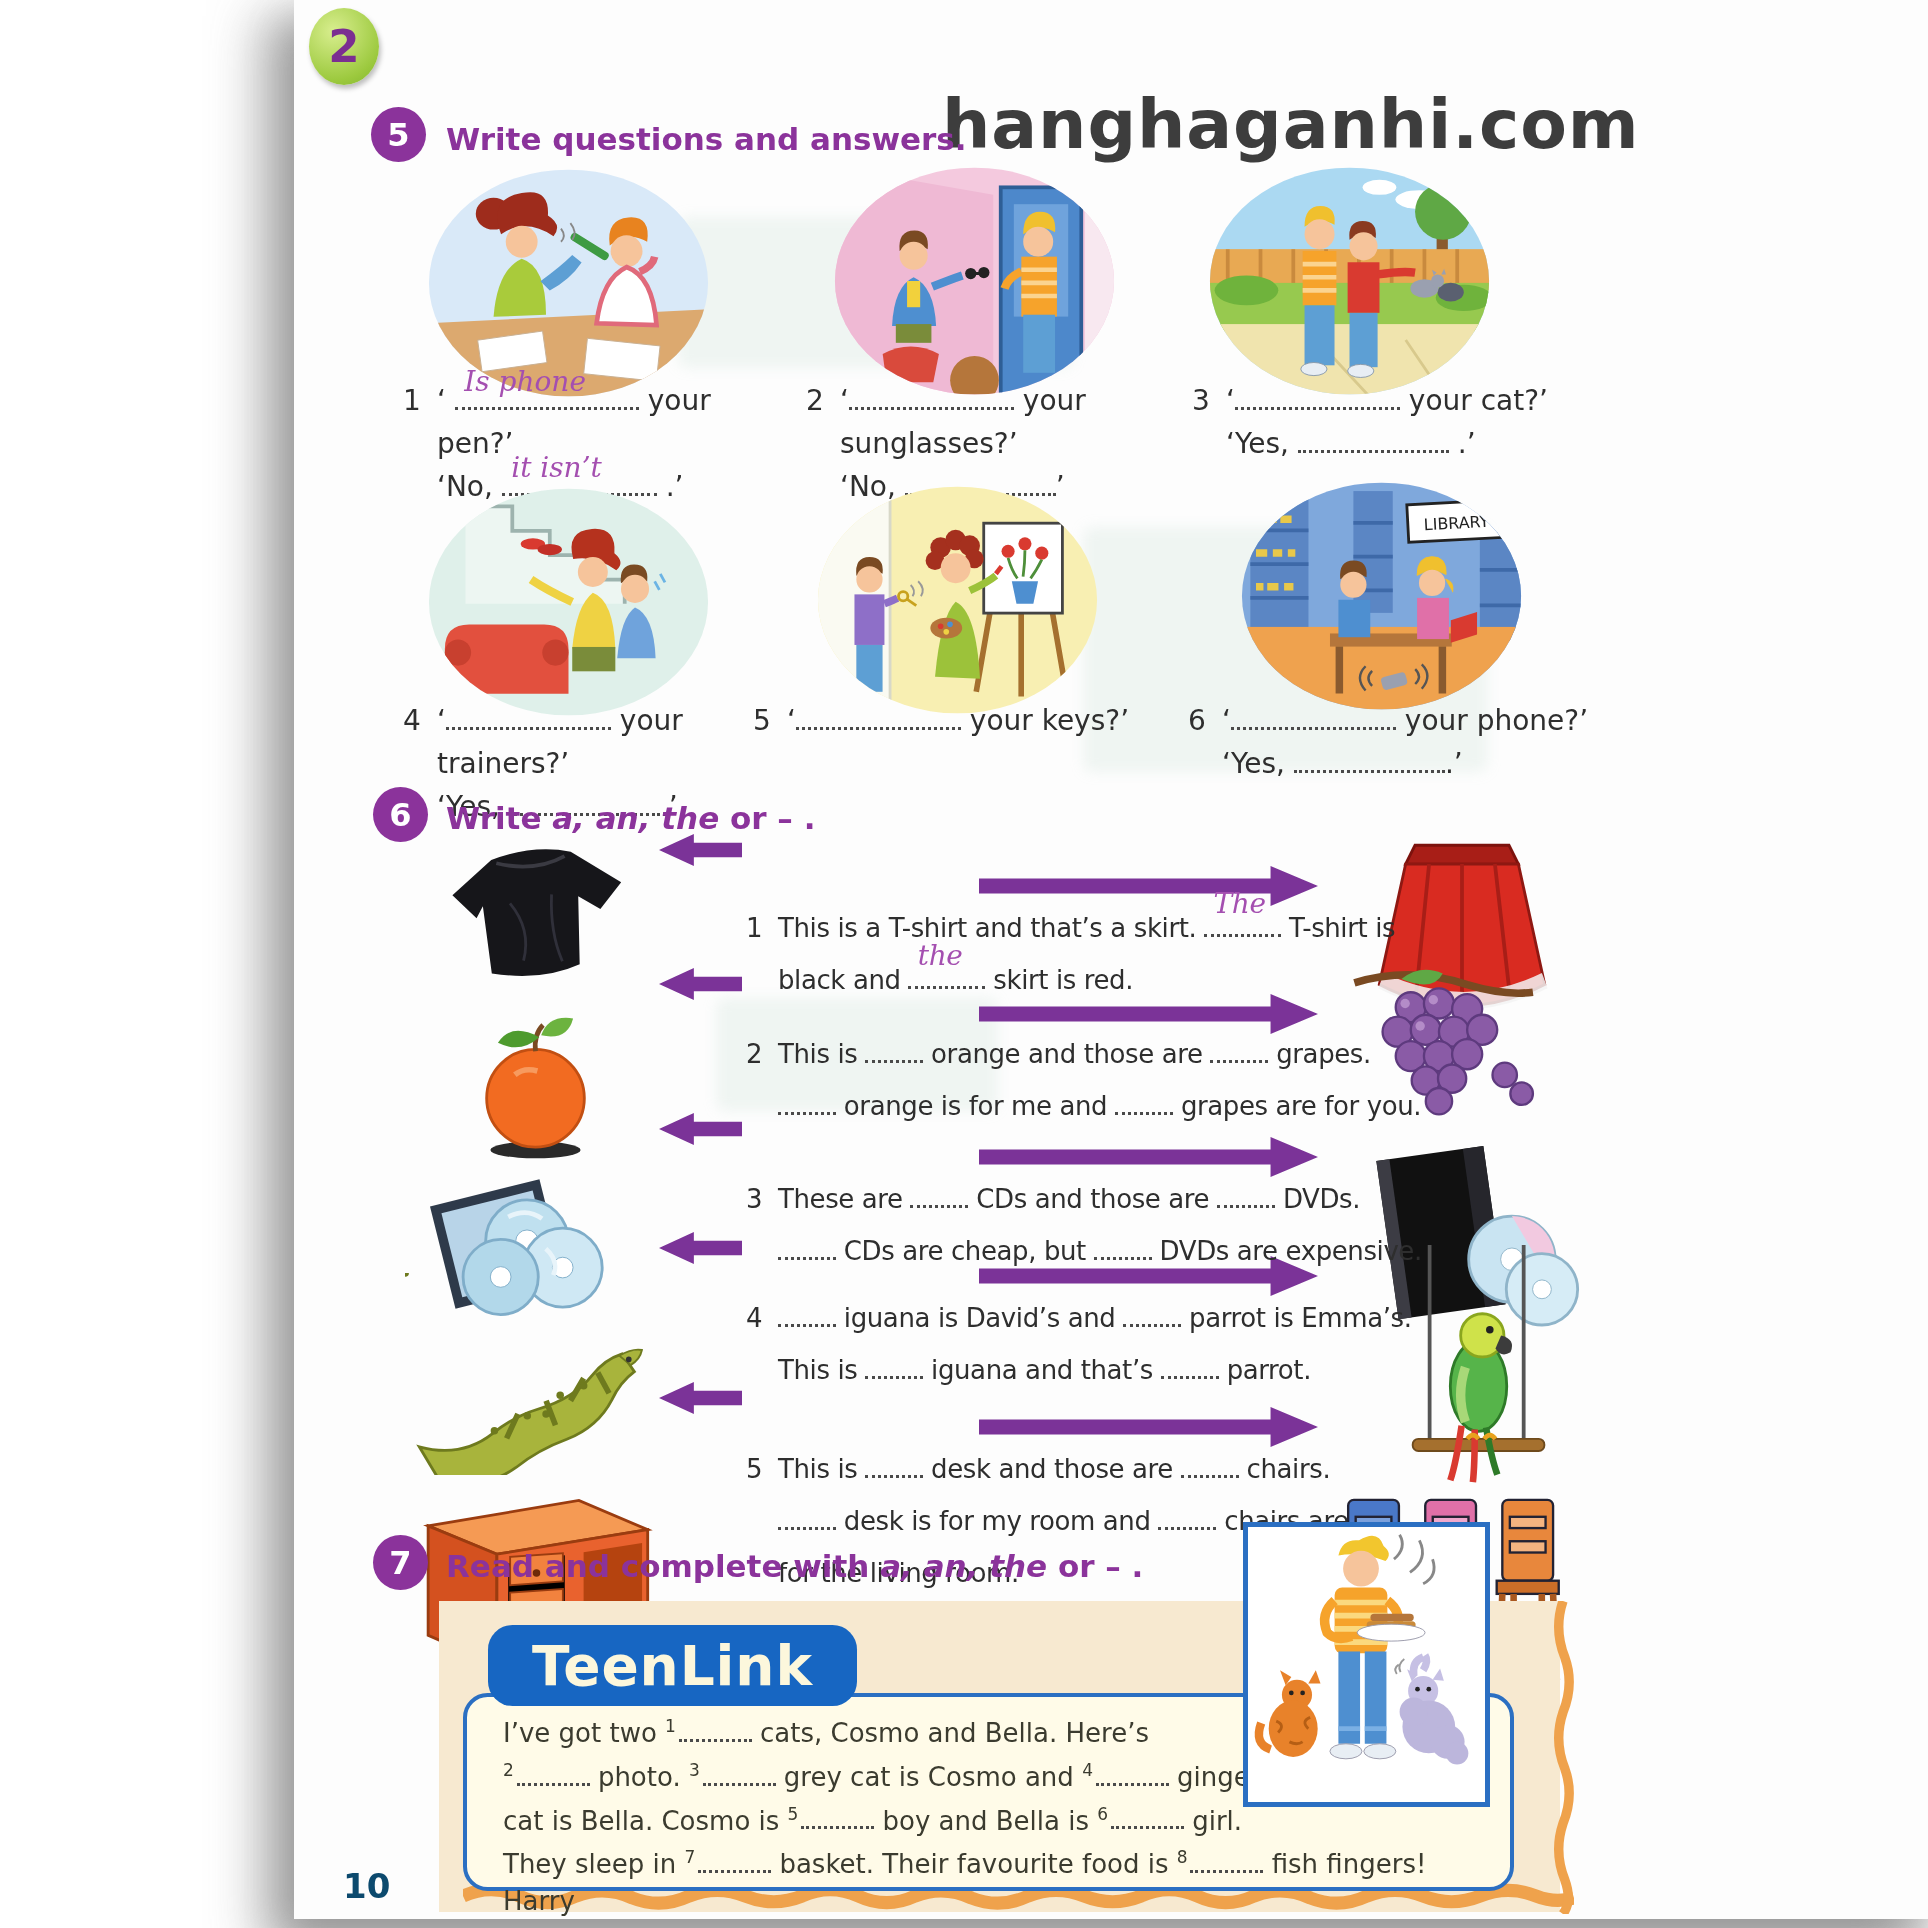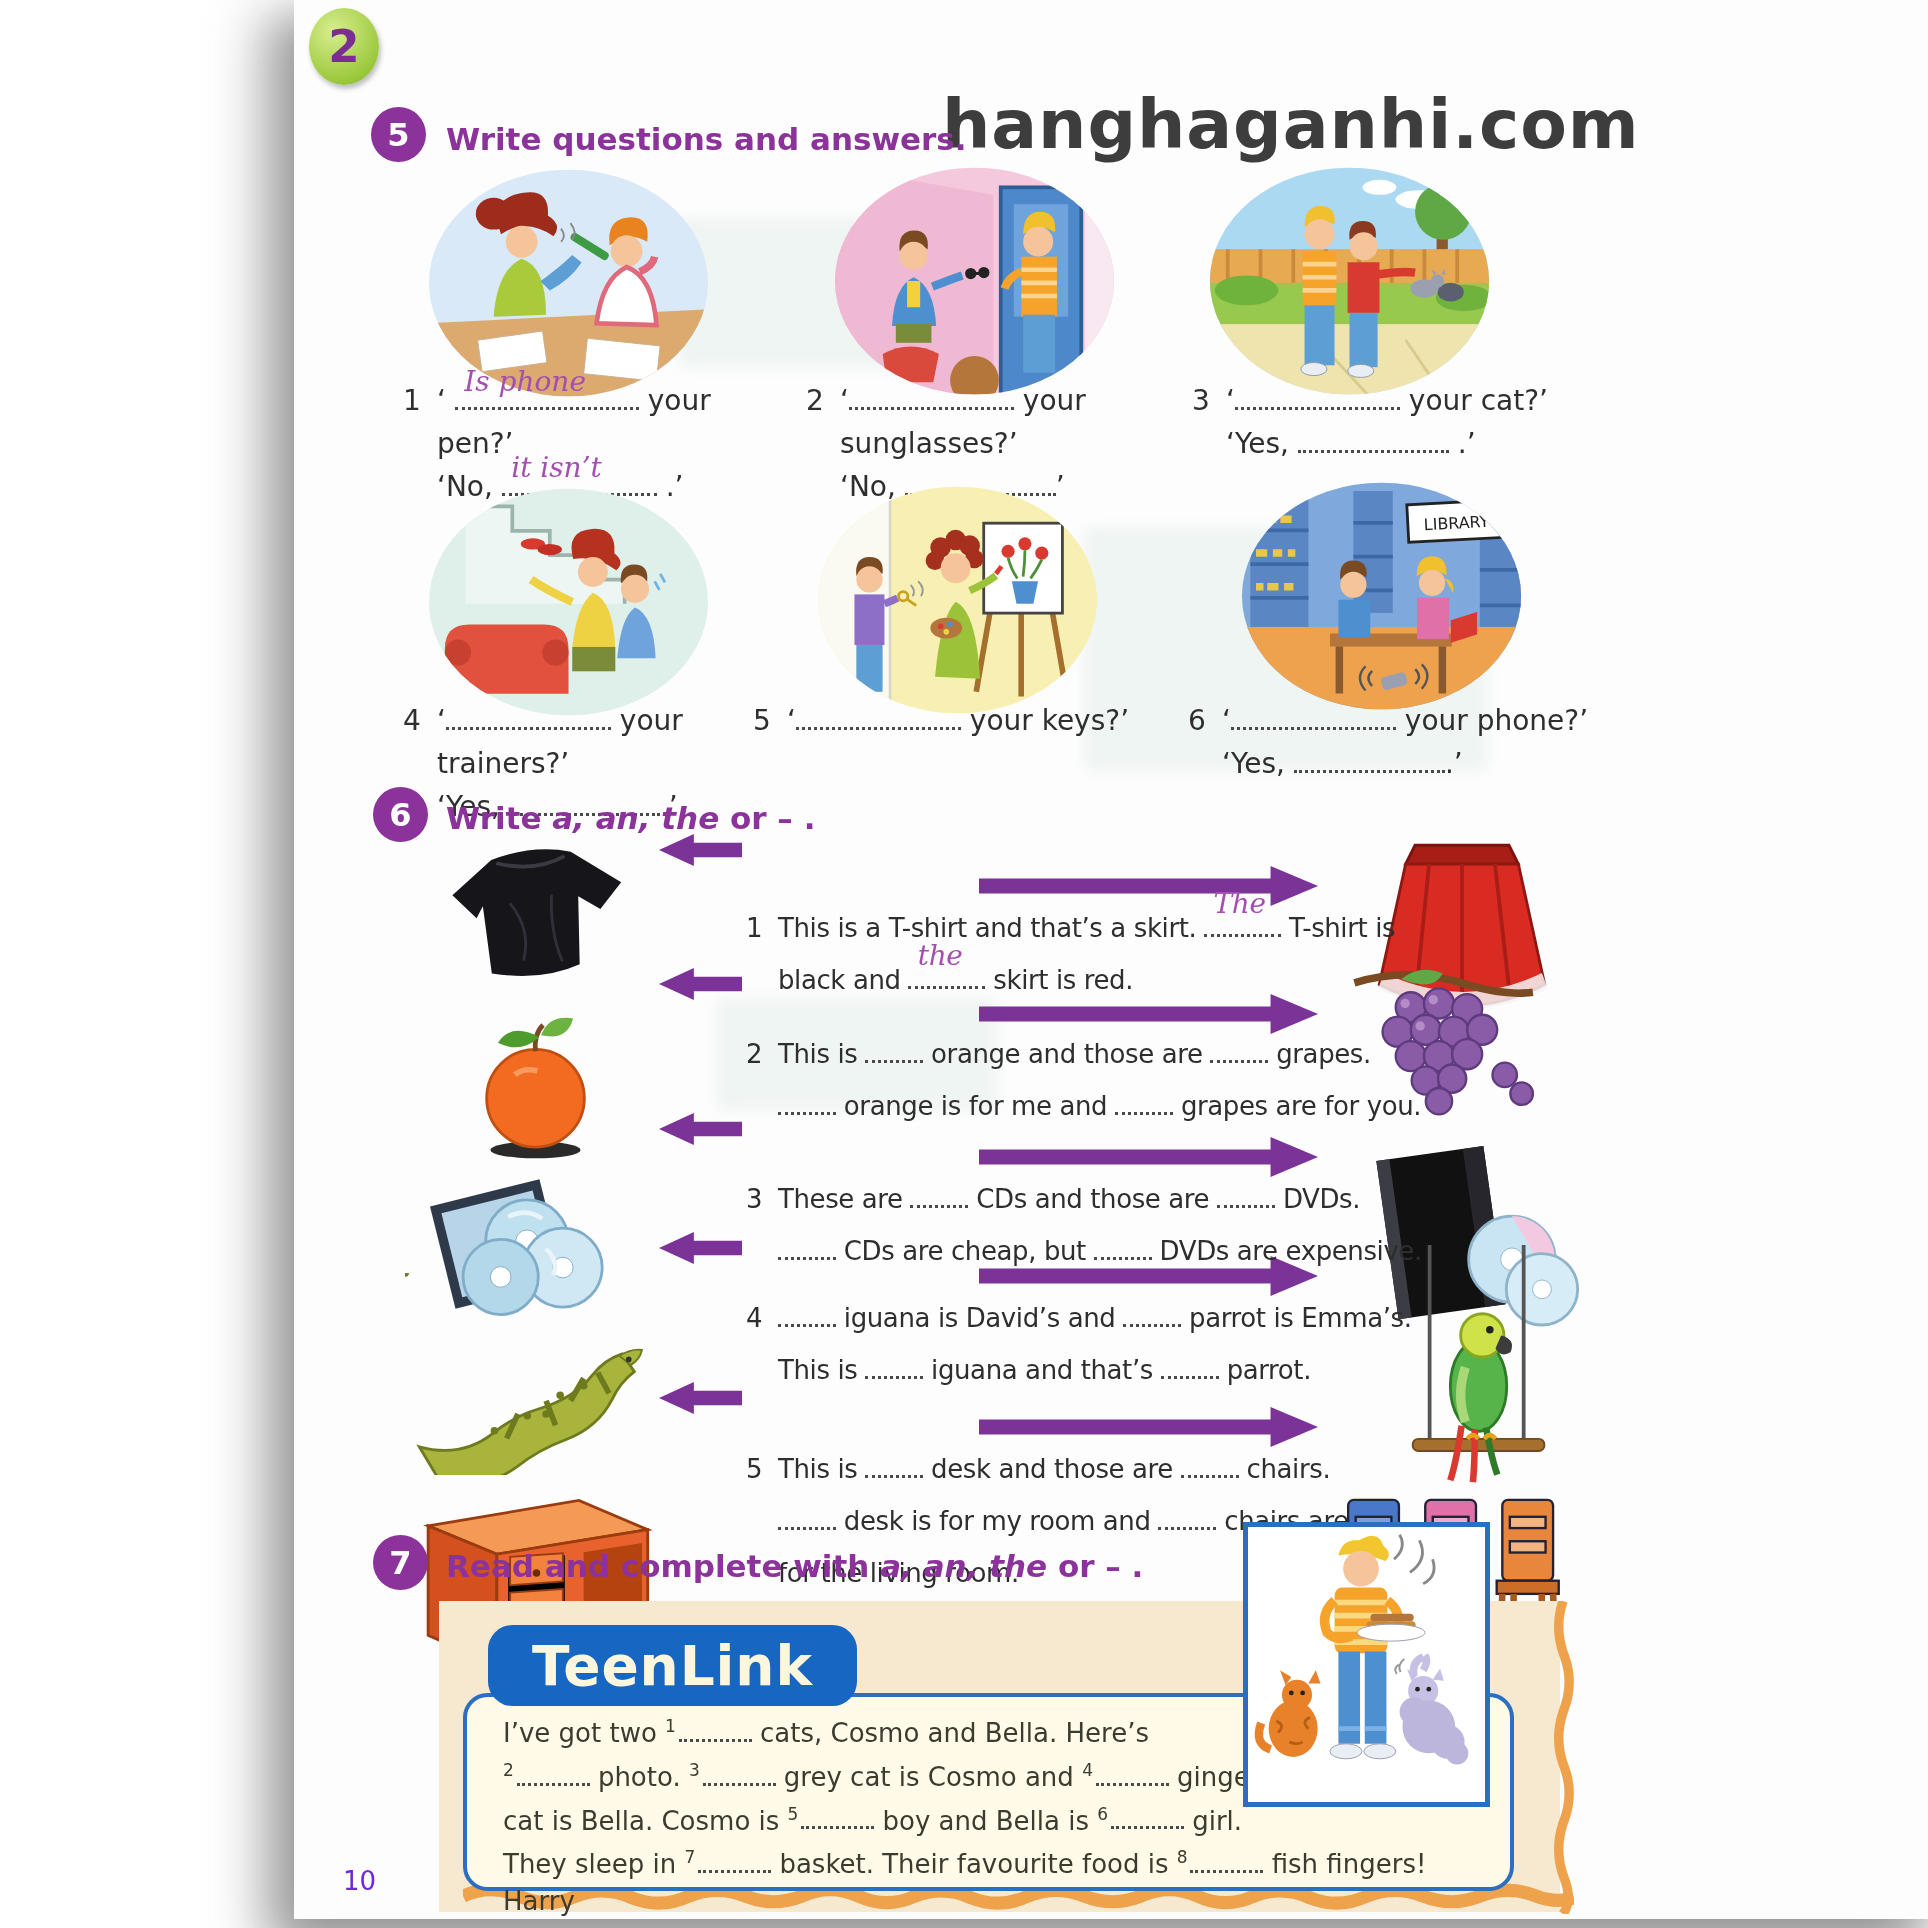--- a/index.html
+++ b/index.html
@@ -44,21 +44,21 @@
   .tl-logo{left:488px;top:1625px;width:369px;height:81px;background:#1766c2;border-radius:24.5px;
            display:flex;align-items:center;justify-content:center;z-index:6;
            font-size:55px;font-weight:bold;color:#fcf7dc;letter-spacing:0.9px;}
   .tl-box{left:463px;top:1693px;width:1043px;height:190px;background:#fffbe8;
           border:4.7px solid #2b6fc2;border-radius:24.5px;z-index:5;}
   .story{position:absolute;left:36px;top:11.3px;font-size:26px;line-height:37px;color:#3b3b2f;}
   .sline{white-space:nowrap;}
   .sline sup{font-size:17px;margin-right:2.8px;}
   .sline .blank{height:19px;border-bottom-width:3.3px;}
   .frame{left:1243px;top:1522px;width:237px;height:275px;background:#fff;border:5.6px solid #2b6fc2;z-index:8;}
-  .pageno{font-size:26px;font-weight:normal;color:#6d28d9;}
+  .pageno{font-size:34px;font-weight:bold;color:#0c4a6e;}
   .ghost{background:rgba(170,205,185,.16);filter:blur(6.6px);border-radius:9.4px;}
 </style>
 </head>
 <body>
 
 <div id="canvas">
 
   <div class="abs pg"></div>
 
   <div class="abs ghost" style="left:678px;top:217px;width:395px;height:151px;"></div>

